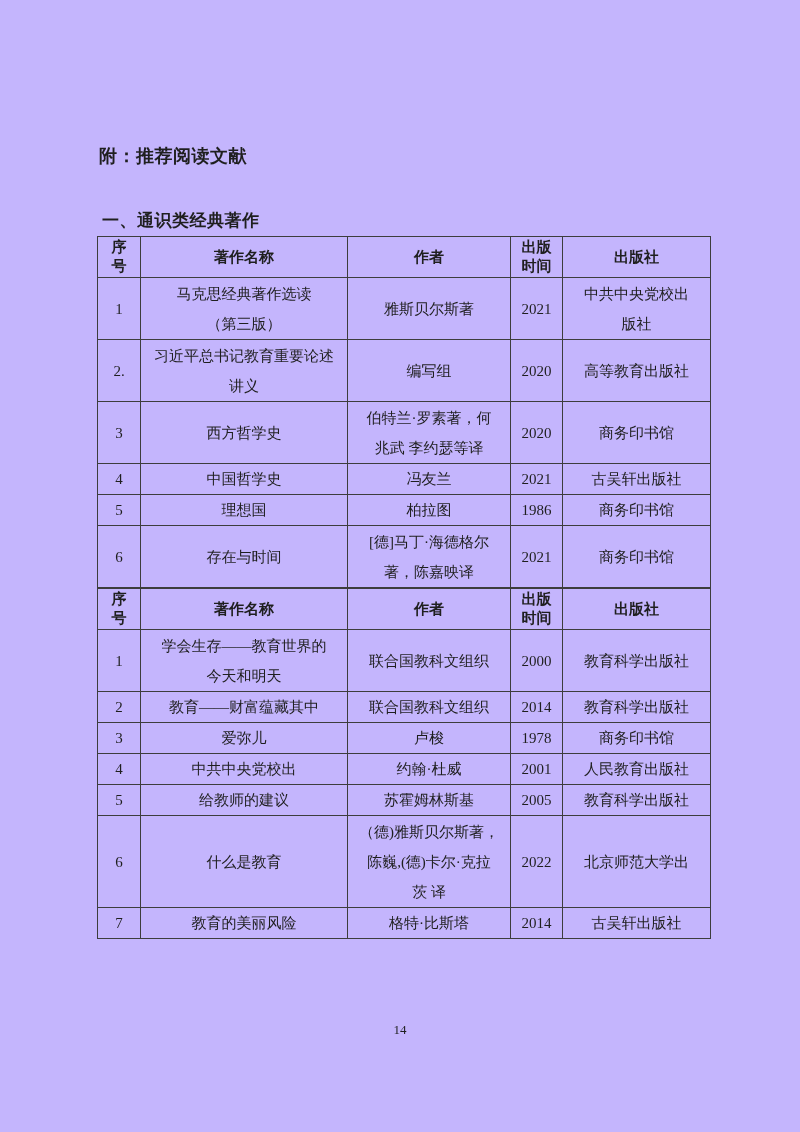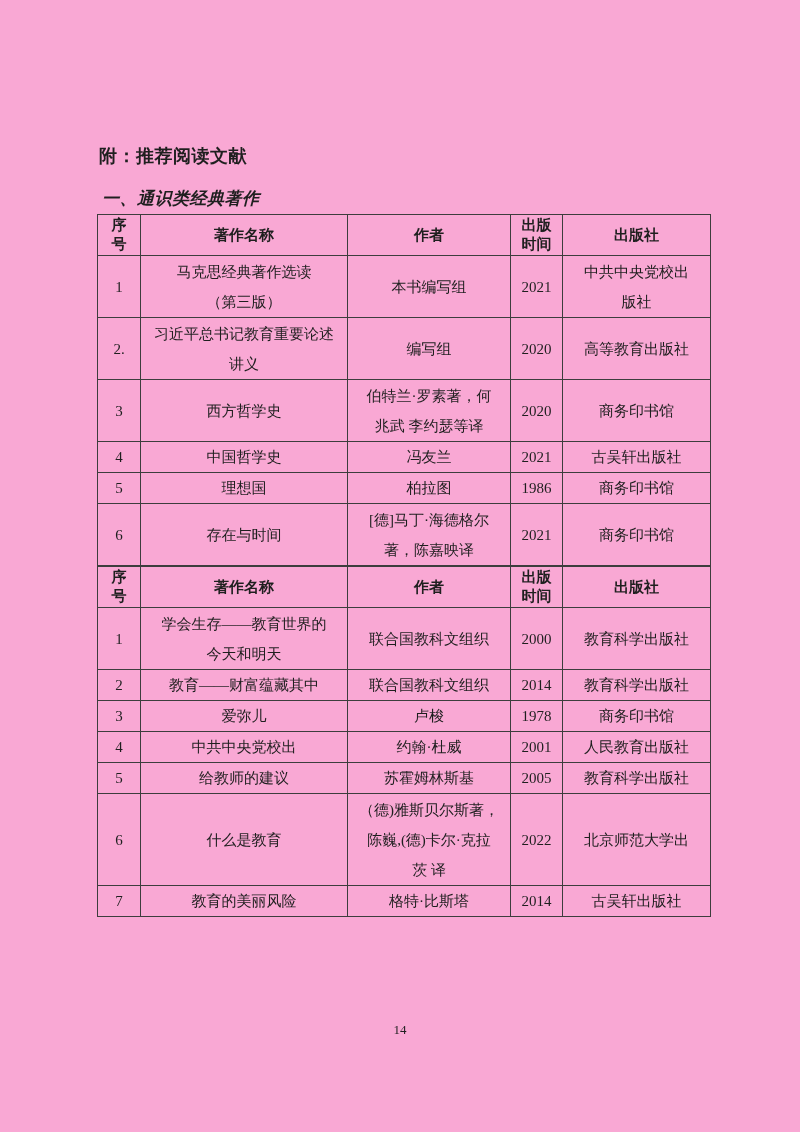--- a/index.html
+++ b/index.html
@@ -1,41 +1,40 @@
 <!DOCTYPE html>
 <html lang="zh"><head>
 <meta charset="utf-8">
 <style>
   html,body{margin:0;padding:0;background:#ffffff;}
   .page{
     position:relative;
     width:800px;height:1132px;
-    background:#f9a8d4;
+    background:#c4b5fd;
     box-sizing:border-box;
     padding:144px 90px 0 97px;
     overflow:hidden;
     font-family:"Liberation Serif","DejaVu Serif",serif;
     color:#1f1f1f;
   }
   .doc-title{
     font-family:"Liberation Sans","DejaVu Sans",sans-serif;
     font-weight:700;
     font-size:18px;
     line-height:24px;
     margin:0 0 0 2px;
     letter-spacing:0.5px;
   }
   .section-heading{
     font-family:"Liberation Sans","DejaVu Sans",sans-serif;
     font-weight:700;
     font-size:17px;
     line-height:23px;
-    margin:19px 0 4px 5px;
+    margin:41px 0 4px 5px;
     letter-spacing:0.5px;
-    font-style:italic;
   }
   .section-heading.second{margin-top:33px;}
   table.book-table{
     border-collapse:collapse;
     table-layout:fixed;
     width:613px;
   }
   .book-table th,.book-table td{
     border:1px solid #3d3d3d;
     text-align:center;
@@ -90,21 +89,21 @@
       <th>著作名称</th>
       <th>作者</th>
       <th>出版
 时间</th>
       <th>出版社</th>
     </tr>
     <tr class="rh-62">
       <td>1</td>
       <td>马克思经典著作选读
 （第三版）</td>
-      <td>本书编写组</td>
+      <td>雅斯贝尔斯著</td>
       <td>2021</td>
       <td>中共中央党校出
 版社</td>
     </tr>
     <tr class="rh-62">
       <td>2.</td>
       <td>习近平总书记教育重要论述
 讲义</td>
       <td>编写组</td>
       <td>2020</td>

